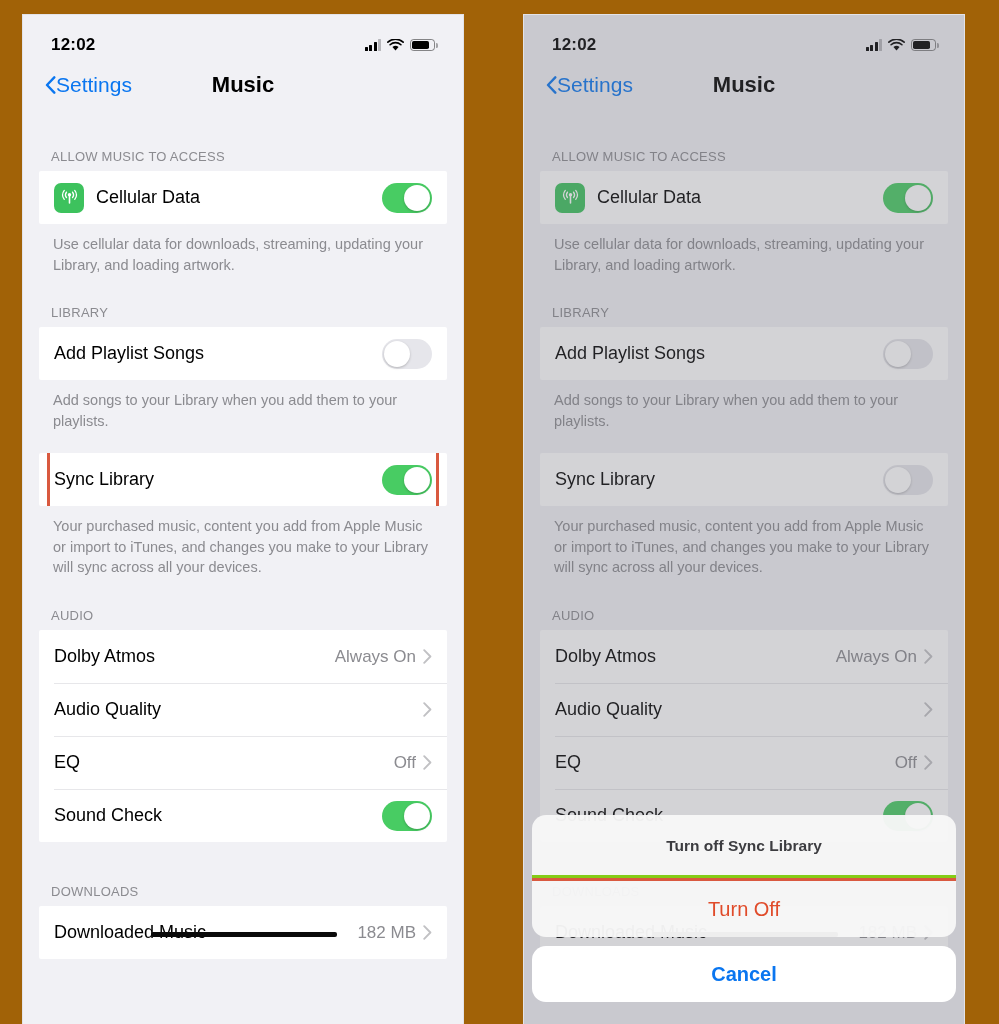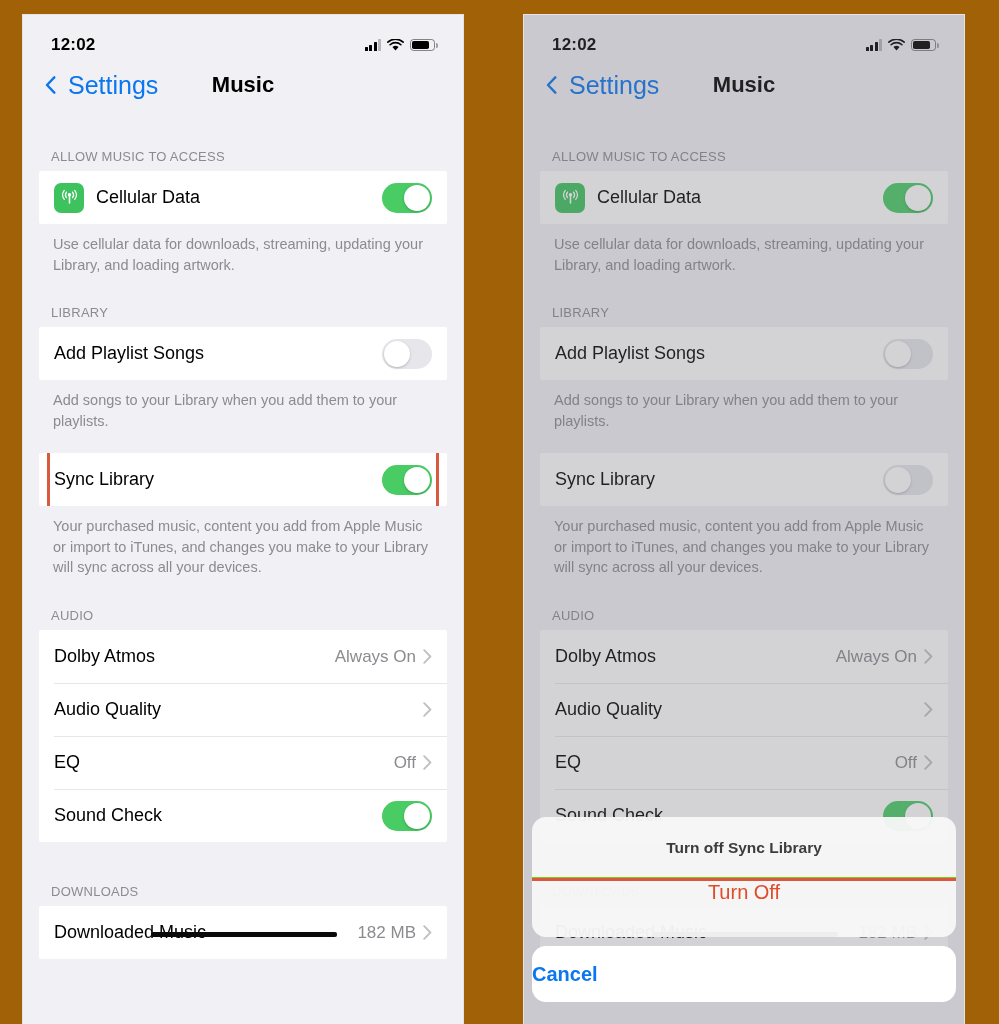--- a/index.html
+++ b/index.html
@@ -109,23 +109,23 @@
     position: relative;
     height: 44px;
     display: flex;
     align-items: center;
     padding: 0 22px;
     box-sizing: border-box;
   }
   .nav-back {
     display: flex;
     align-items: center;
-    gap: 12px;
+    gap: 0;
     color: #0a76f0;
-    font-size: 25px;
+    font-size: 21px;
     cursor: pointer;
   }
   .chev-back {
     display: block;
     width: 11px;
     height: 18px;
   }
   .nav-title {
     position: absolute;
     left: 0; right: 0;
@@ -289,34 +289,34 @@
   }
   .alert-msg {
     font-size: 15px;
     line-height: 1.35;
     color: #6c6c70;
   }
   .alert-action {
     position: relative;
     height: 56px;
     display: flex;
-    align-items: flex-start;
+    align-items: center;
     justify-content: center;
     font-size: 20px;
     cursor: pointer;
-    border-top: 4px solid #84cc16;
+    border-top: 6px solid #84cc16;
   }
   .alert-action.destructive { color: #e04b2a; }
   .alert-cancel {
     background: #ffffff;
     border-radius: 14px;
     height: 56px;
     display: flex;
     align-items: center;
-    justify-content: flex-start;
+    justify-content: center;
     font-size: 20px;
     font-weight: bold;
     color: #0a76f0;
     cursor: pointer;
   }
   .hl-turnoff {
     position: absolute;
     left: -3px;
     right: -3px;
     top: -3px;

